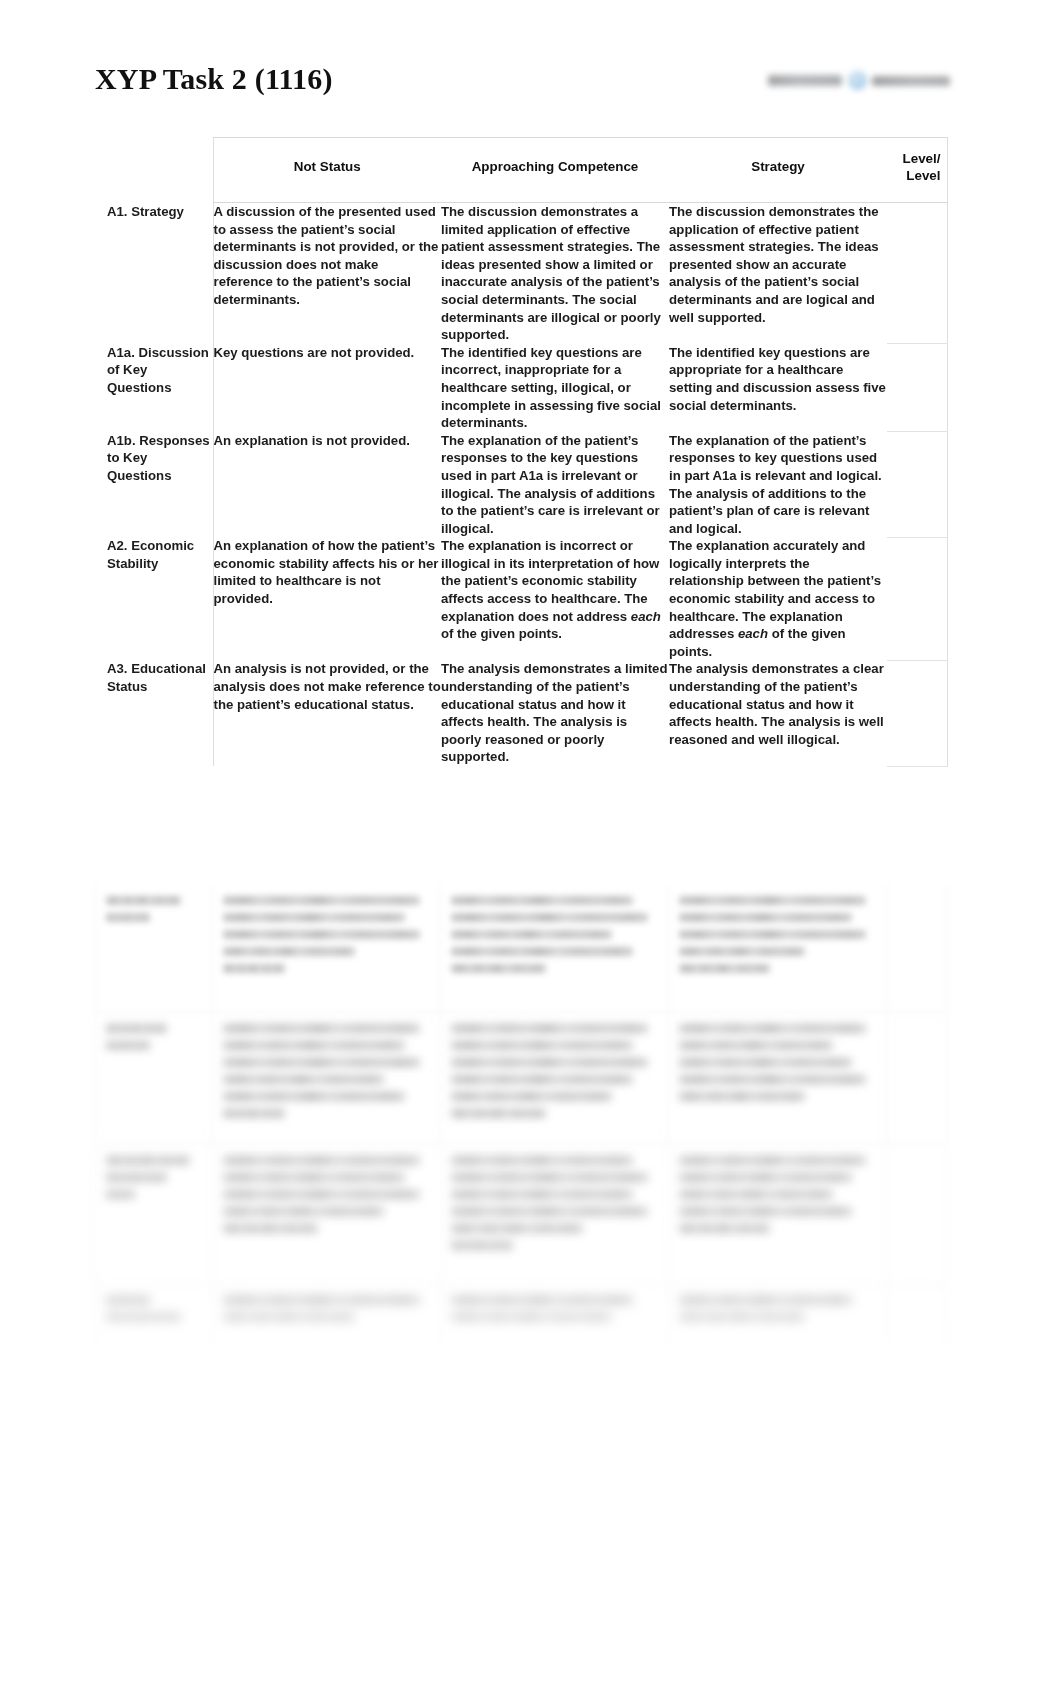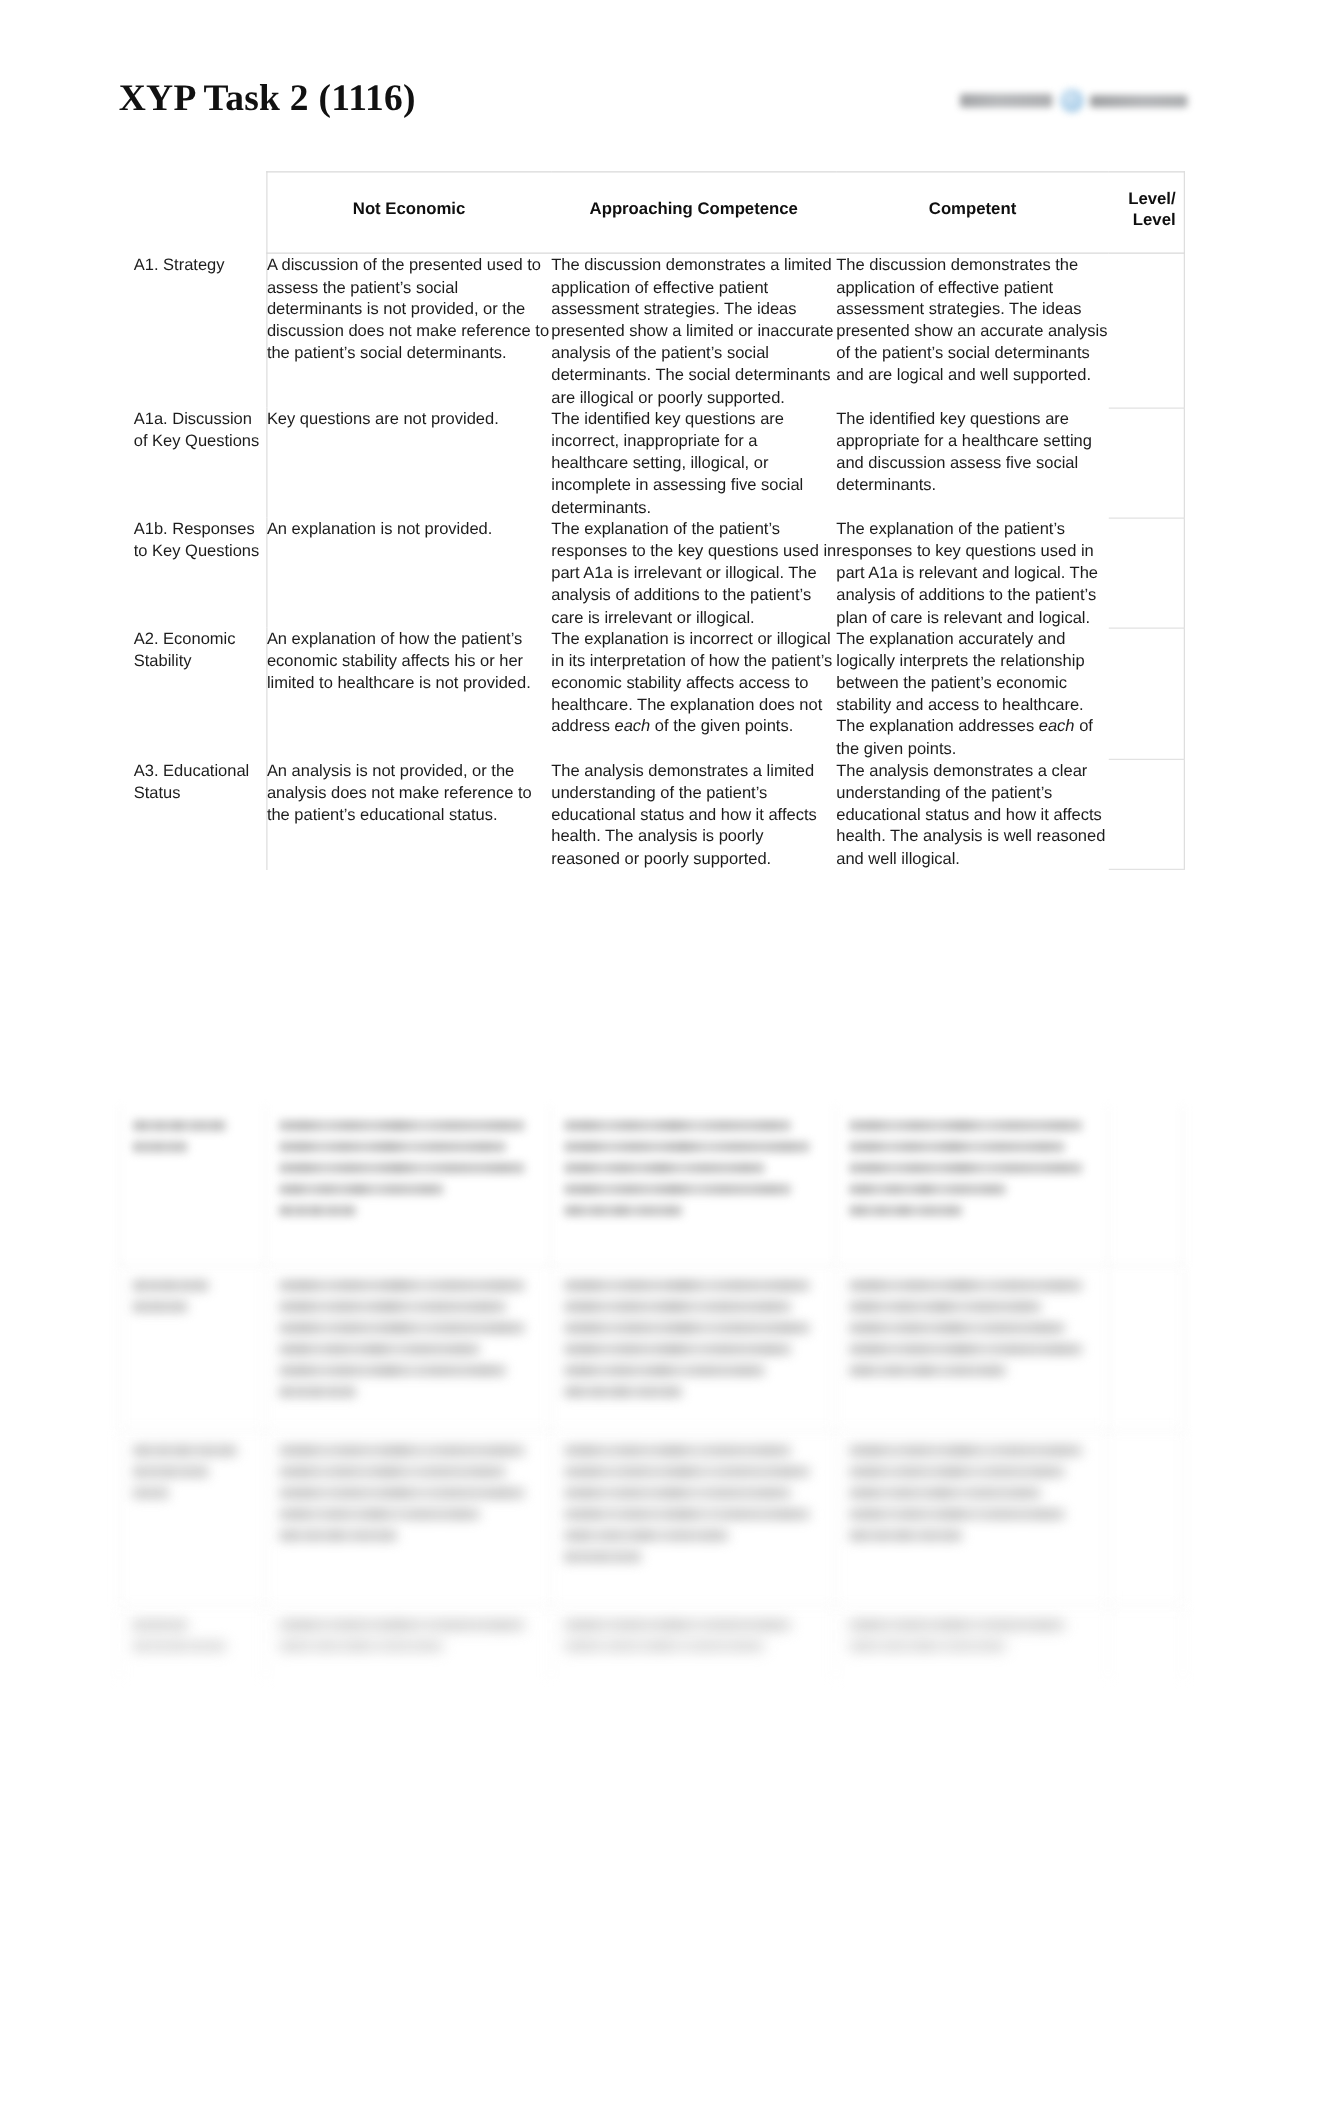--- a/index.html
+++ b/index.html
@@ -81,20 +81,21 @@
     left: 95px;
     top: 137px;
     width: 852px;
     border-collapse: collapse;
     table-layout: fixed;
   }
   .rubric td, .rubric th {
     vertical-align: top;
     padding: 0;
     border: 0;
+    font-weight: bold;
   }
 
   
   .col-crit   { width: 118px; }
   .col-ne     { width: 228px; }
   .col-ac     { width: 228px; }
   .col-co     { width: 218px; }
   .col-score  { width: 60px;  }
 
   .cell {
@@ -230,23 +231,23 @@
       <col class="col-crit">
         <col class="col-ne">
         <col class="col-ac">
         <col class="col-co">
         <col class="col-score">
     </colgroup>
     <tbody>
 
       <tr class="hdr-row">
         <td class="cell blank"></td>
-        <td class="cell first">Not Economic</td>
+        <td class="cell first">Not Status</td>
         <td class="cell">Approaching Competence</td>
-        <td class="cell">Competent</td>
+        <td class="cell">Strategy</td>
         <td class="cell score">
           <span class="hdr-score-line">Level/</span>
           <span class="hdr-score-line">Level</span>
         </td>
       </tr>
 
       <tr class="body-row">
         <td class="cell crit">A1. Strategy</td>
         <td class="cell first">A discussion of the presented used to assess the patient’s social determinants is not provided, or the discussion does not make reference to the patient’s social determinants.</td>
         <td class="cell">The discussion demonstrates a limited application of effective patient assessment strategies. The ideas presented show a limited or inaccurate analysis of the patient’s social determinants. The social determinants are illogical or poorly supported.</td>

